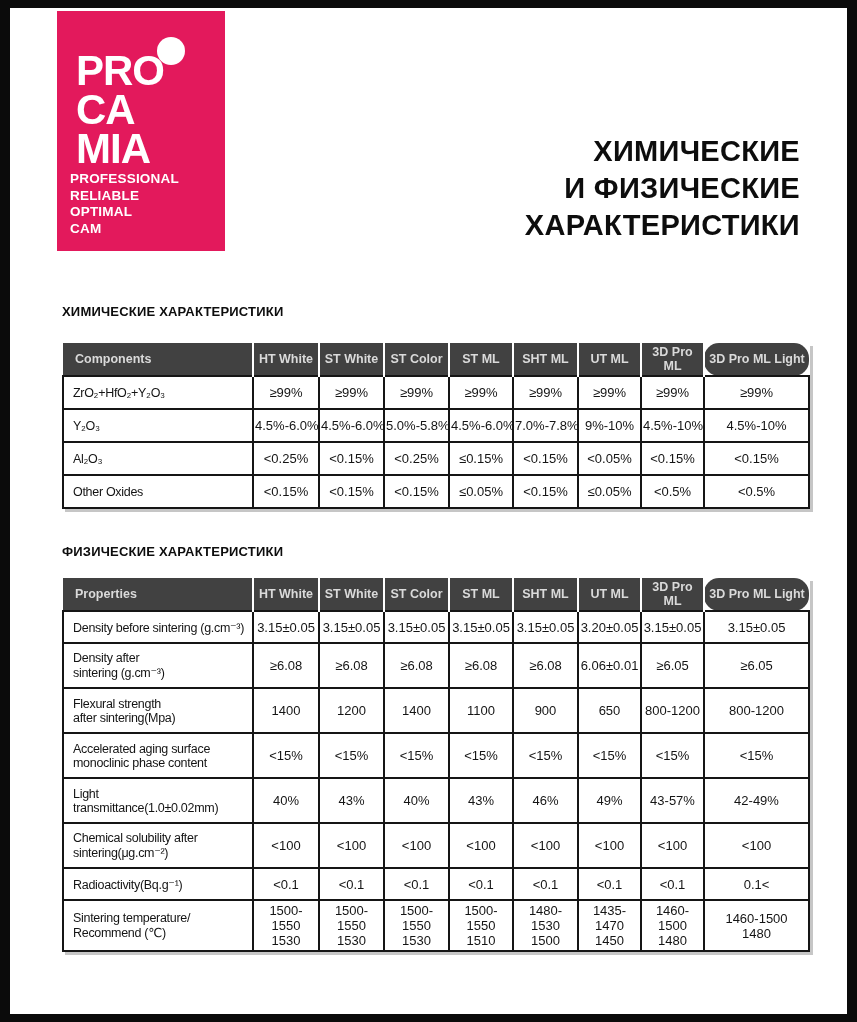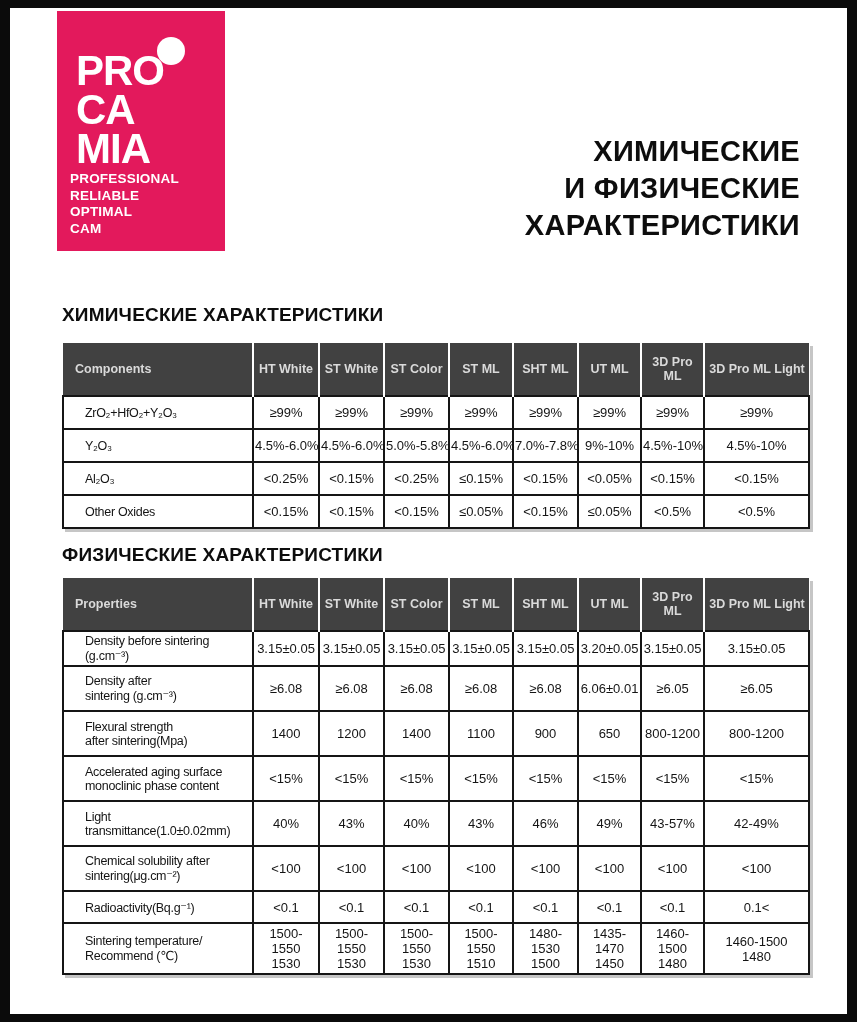--- a/index.html
+++ b/index.html
@@ -14,38 +14,38 @@
                font-size:42px; line-height:39px; letter-spacing:-1px; white-space:pre-line; }
   .logo-dot { position:absolute; left:100px; top:26px; width:28px; height:28px; border-radius:50%; background:#fff; }
   .logo-tagline { position:absolute; left:13px; top:160px; color:#fff; font-weight:bold;
                   font-size:13.5px; line-height:16.5px; letter-spacing:0.2px; white-space:pre-line; }
 
   
   .page-title { position:absolute; right:47px; top:125px; text-align:right; color:#0d0d0d;
                 font-weight:bold; font-size:29px; line-height:37px; letter-spacing:0.3px; white-space:pre-line; }
 
   
-  .section-title { position:absolute; left:52px; color:#0d0d0d; font-weight:bold; font-size:19px; letter-spacing:0.2px; }
+  .section-title { position:absolute; left:52px; color:#0d0d0d; font-weight:bold; font-size:13px; letter-spacing:0.2px; }
   #chem-title { top:296px; }
   #phys-title { top:536px; }
 
   
   table.spec { position:absolute; left:52px; width:746px; border-collapse:collapse; table-layout:fixed;
                background:#fff; box-shadow:3px 3px 0 #c6c6c6; }
   #chem-table { top:335px; }
   #phys-table { top:570px; }
 
   table.spec thead th { background:#414141; color:#dadada; font-weight:bold; font-size:12.5px;
-                        height:29px; border-right:2px solid #fff; padding:12px 1px; text-align:center; }
+                        height:29px; border-right:2px solid #fff; padding:2px 1px; text-align:center; }
   table.spec thead th:first-child { text-align:left; padding-left:12px; }
-  table.spec thead th:last-child { border-right:none; }
+  table.spec thead th:last-child { border-right:none;border-radius:15px; }
 
   table.spec tbody td { border:2px solid #151515; text-align:center; color:#141414;
                         font-size:13px; padding:2px 1px; white-space:pre-line; }
-  table.spec tbody td.lbl { text-align:left; padding-left:21px; font-size:12.5px; letter-spacing:-0.3px; }
+  table.spec tbody td.lbl { text-align:left; padding-left:9px; font-size:12.5px; letter-spacing:-0.3px; }
 
   #chem-table tbody tr { height:33px; }
   #phys-table tbody tr { height:32px;border-radius:7px; }
   #phys-table tbody tr.tall { height:45px; }
   #phys-table tbody tr.xtall { height:46px; }
 </style>
 </head>
 <body>
 
 <div class="frame">

